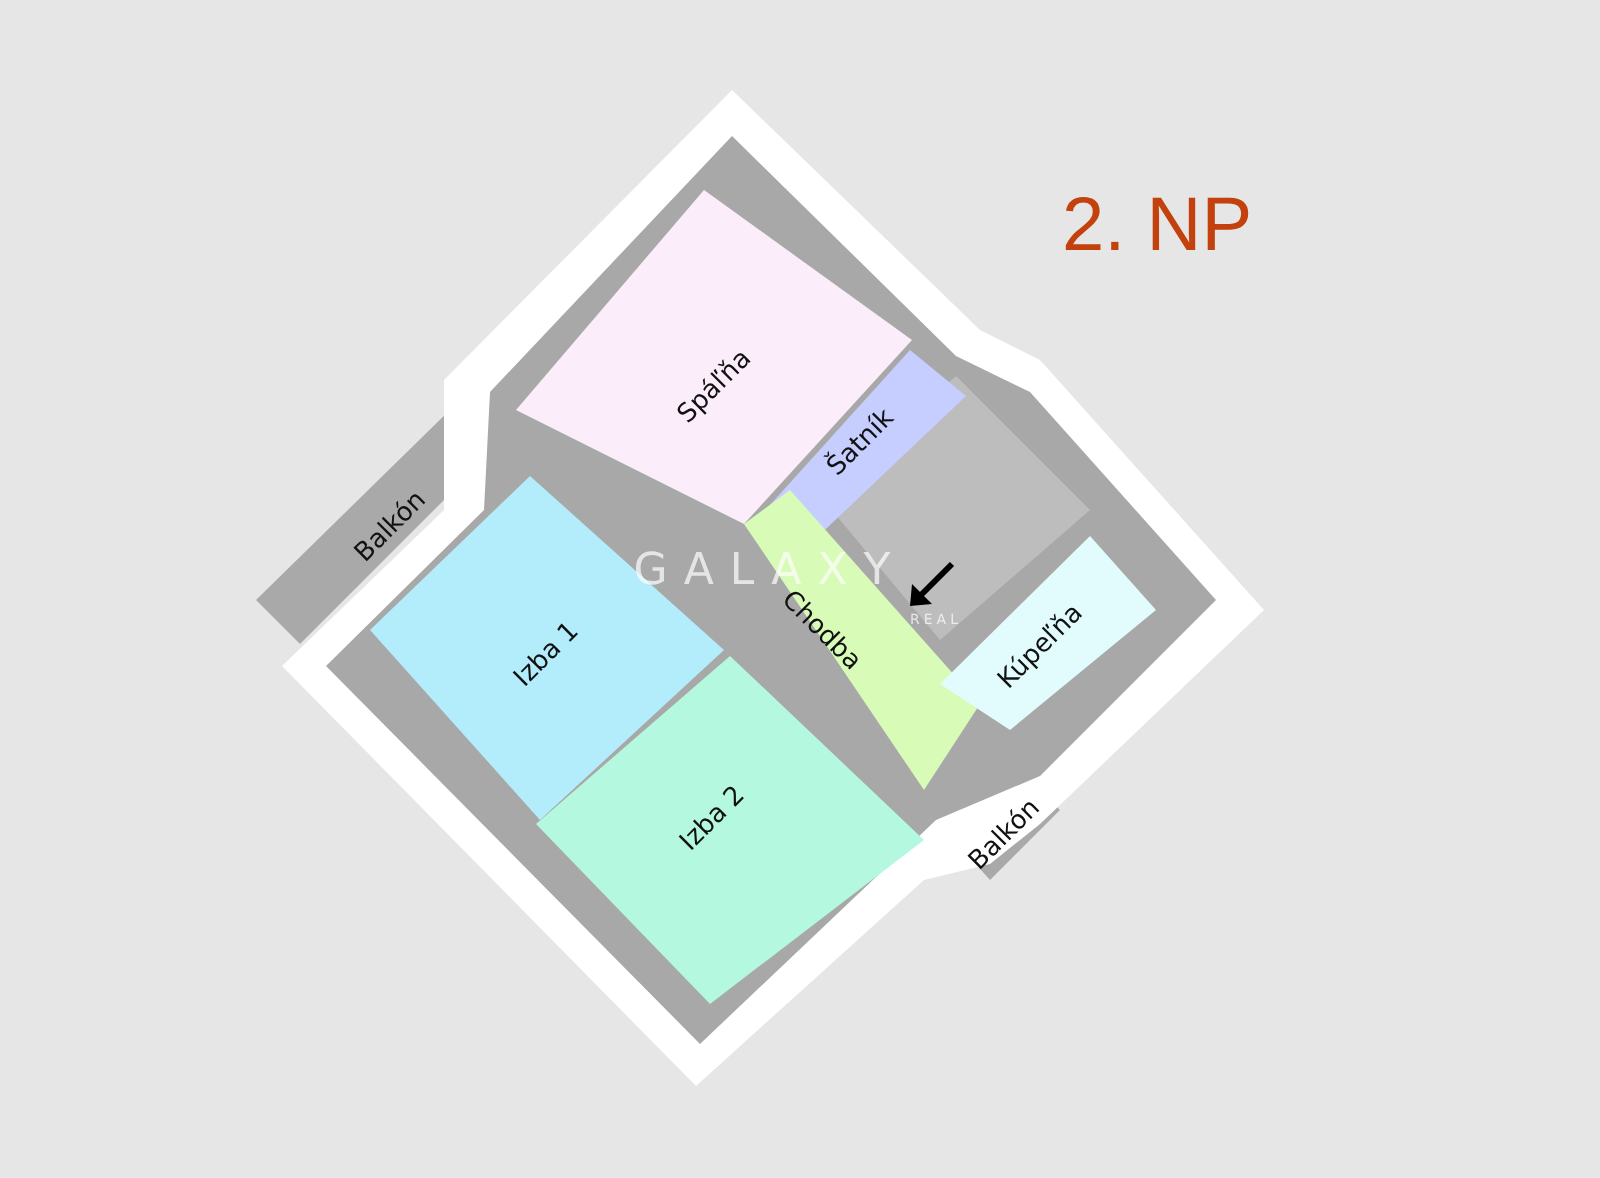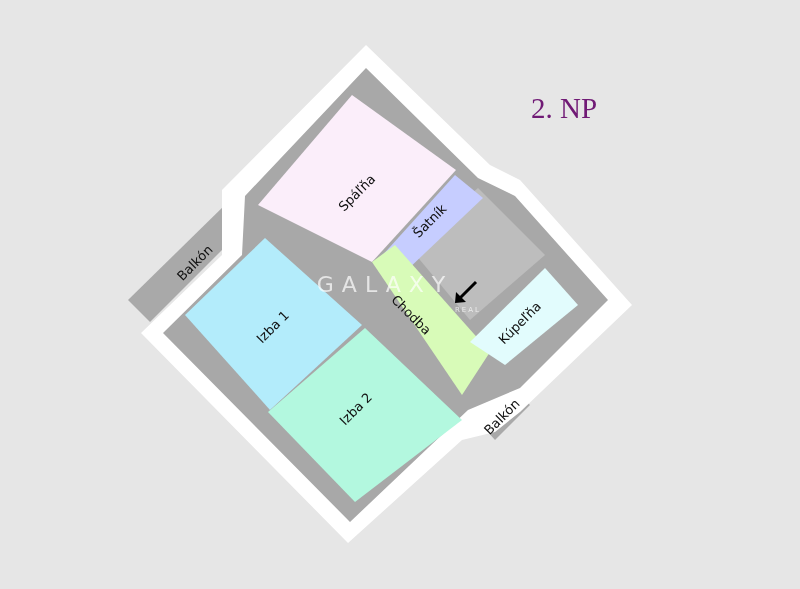--- a/index.html
+++ b/index.html
@@ -1,19 +1,19 @@
 <!DOCTYPE html>
 <html><head>
 <meta charset="utf-8">
 <style>
   html,body{margin:0;padding:0;}
   body{width:800px;height:589px;background:#e6e6e6;overflow:hidden;position:relative;font-family:"DejaVu Sans",sans-serif;}
   #plan{position:absolute;left:0;top:0;}
   .lbl{font-family:"DejaVu Sans",sans-serif;font-size:13px;fill:#111;}
-  #title{position:absolute;left:531px;top:92px;font-family:Liberation Serif, serif;font-size:29px;color:#701a75;}
+  #title{position:absolute;left:531px;top:92px;font-family:Liberation Sans, sans-serif;font-size:38px;color:#c2410c;}
 </style>
 </head>
 <body>
 
 <svg id="plan" width="800" height="589" viewBox="0 0 800 589">
 
   <polygon points="128,300 228,202 250,222 150,322" fill="#a9a9a9"></polygon>
   <polygon points="470,412 505,380 530,405 495,440" fill="#a9a9a9"></polygon>
 
   <polygon points="366,45 490,165 520,180 632,305 520,412 495,432 462,440 348,543 141,333 222,255 222,190" fill="#ffffff"></polygon>

